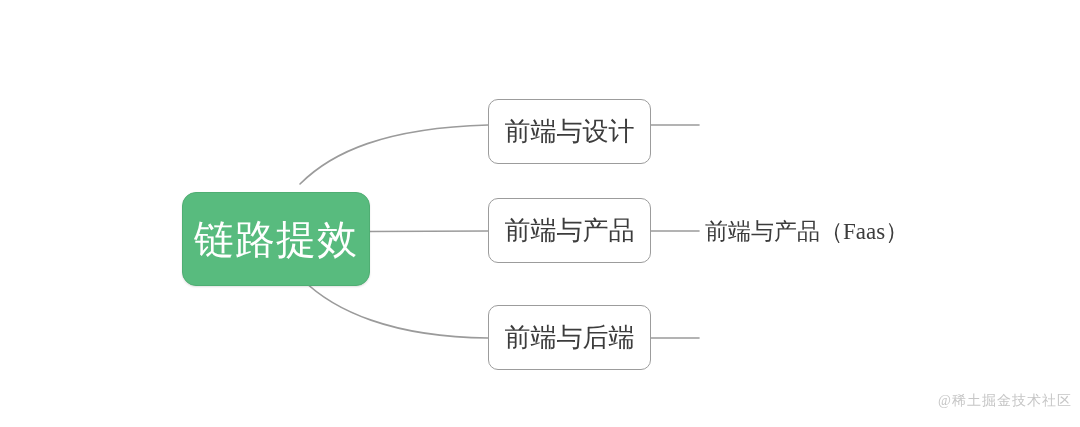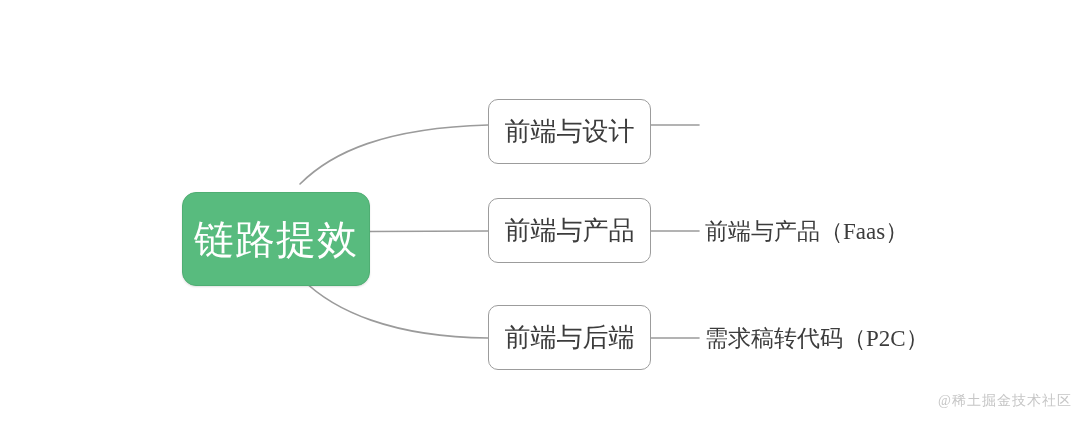--- a/index.html
+++ b/index.html
@@ -122,17 +122,16 @@
     <span>前端与设计</span>
   </div>
   <div class="branch-node branch-2">
     <span>前端与产品</span>
   </div>
   <div class="branch-node branch-3">
     <span>前端与后端</span>
   </div>
 
   <div class="leaf-label leaf-2">前端与产品（Faas）</div>
-  <div class="leaf-label leaf-3">需求稿转代码（P2C）</div>
 
   <div class="watermark">@稀土掘金技术社区</div>
 
 </div>
 
 </body></html>

